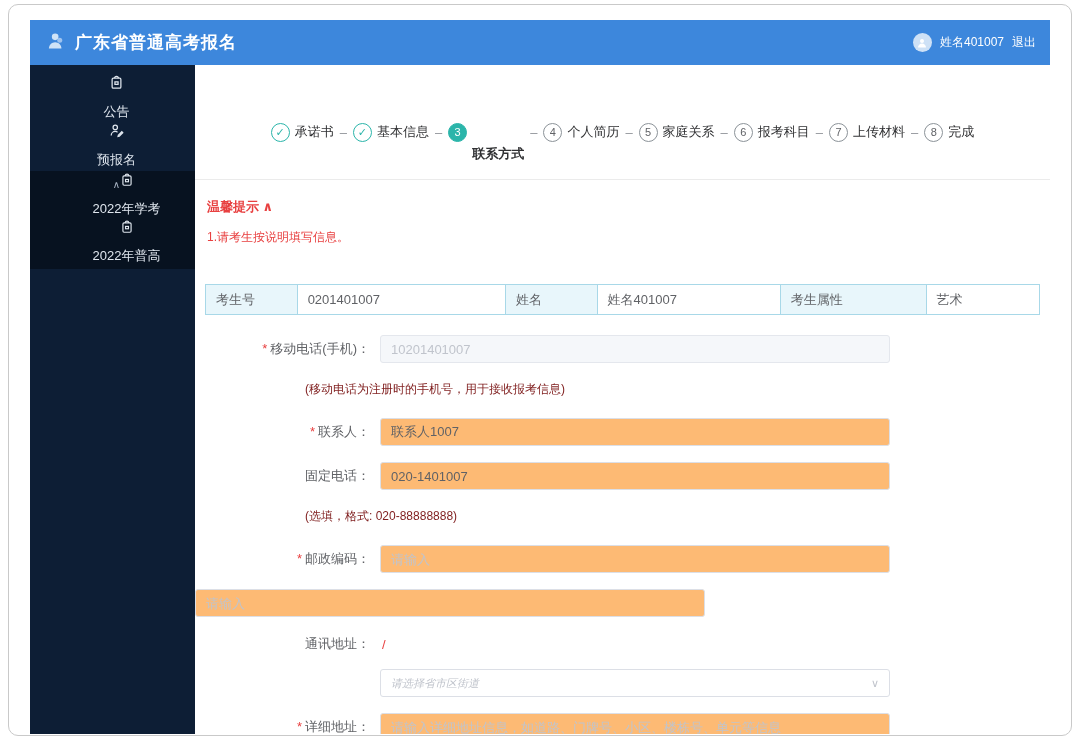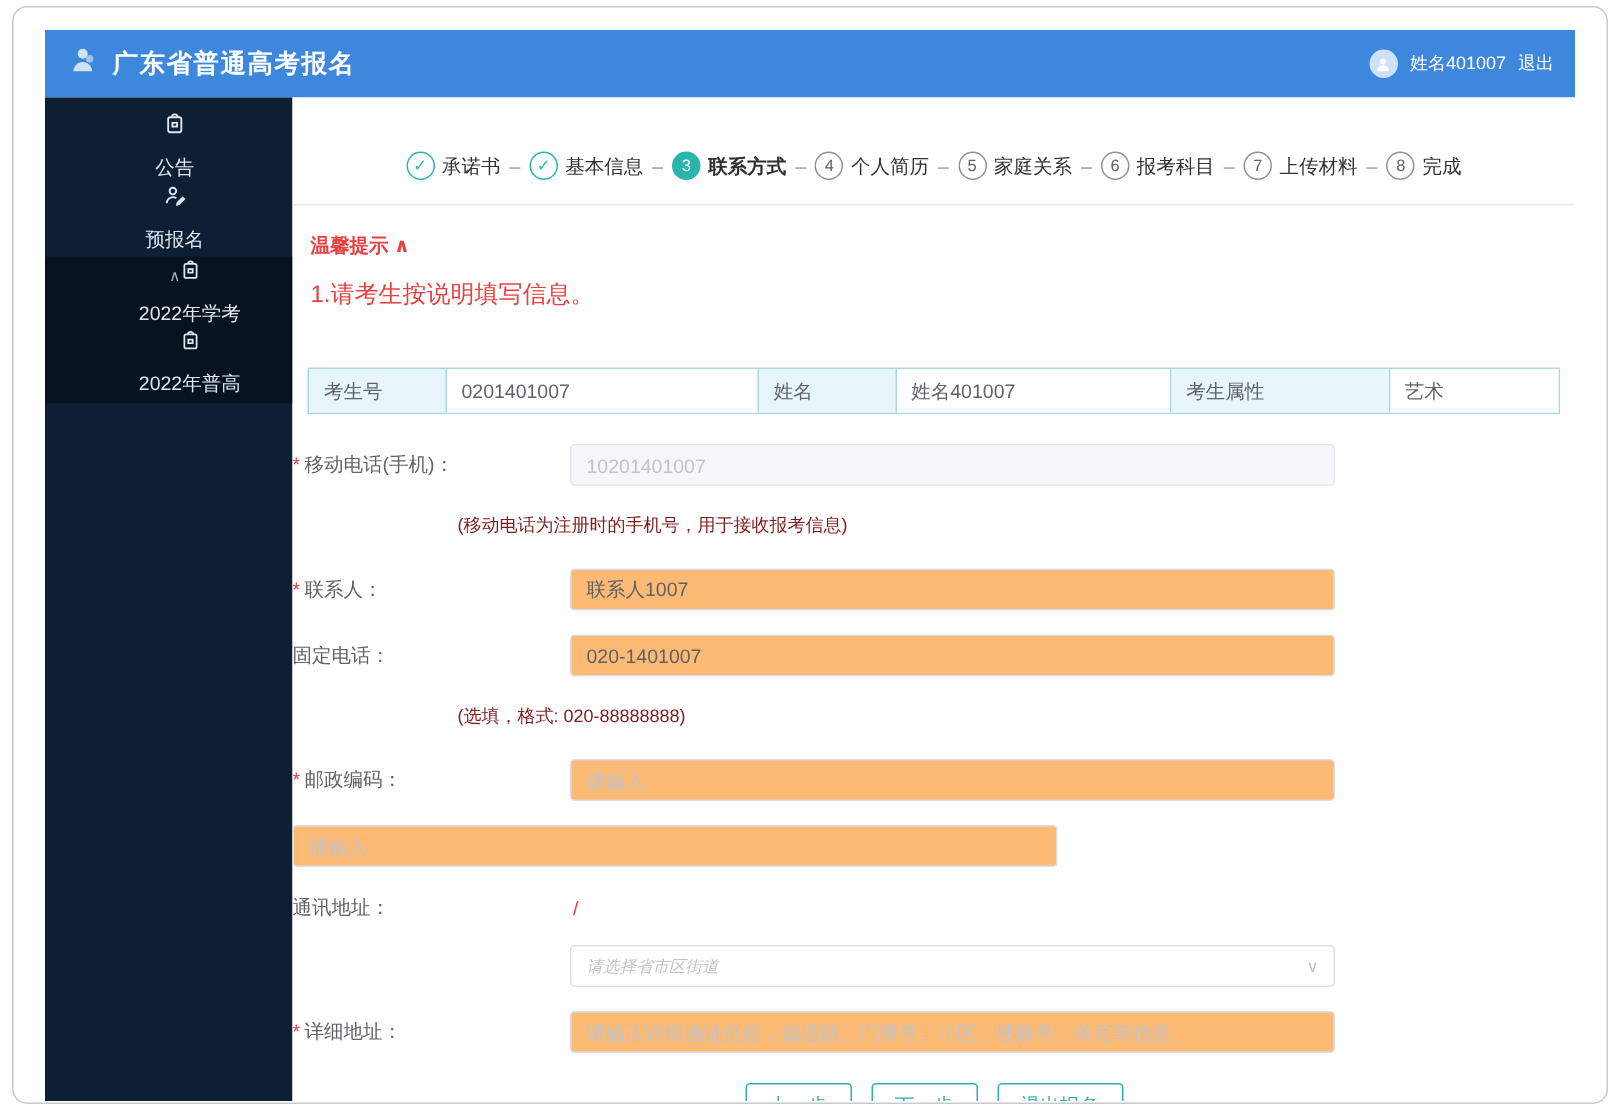--- a/index.html
+++ b/index.html
@@ -34,41 +34,41 @@
   
   .steps { padding:36px 0 16px; border-bottom:1px solid #ebebeb;
            display:flex; align-items:center; justify-content:center; flex:0 0 auto; }
   .step { display:flex; align-items:center; gap:5px; }
   .step-circle { width:19px; height:19px; border-radius:50%; display:flex; align-items:center;
                  justify-content:center; font-size:11px; flex:0 0 auto; }
   .step.done .step-circle   { border:1px solid #2bb5aa; color:#2bb5aa; background:#fff; }
   .step.active .step-circle { background:#2bb5aa; color:#fff; border:1px solid #2bb5aa; }
   .step.todo .step-circle   { border:1px solid #8c9399; color:#606266; background:#fff; }
   .step-label { font-size:13px; color:#303133; }
-  .step.active .step-label { font-weight:bold; }
+  .step.active .step-label { font-weight:bold;margin-top:44px; }
   .step-sep { color:#909399; font-size:13px; margin:0 6px; }
 
   
   .tips { padding:18px 12px 0; flex:0 0 auto; }
   .tips-title { color:#e84040; font-size:13px; font-weight:bold; }
-  .tips-line { color:#e84040; font-size:16px; margin-top:13px; }
+  .tips-line { color:#e84040; font-size:12px; margin-top:13px; }
 
   
   .itable { margin:38px 10px 0; display:flex; border:1px solid #a8d8e8; height:31px; flex:0 0 auto; }
   .it-cell { display:flex; align-items:center; padding:0 10px; font-size:13px; color:#606266;
              border-right:1px solid #a8d8e8; overflow:hidden; white-space:nowrap; }
   .it-cell:last-child { border-right:none; }
   .it-label { background:#e8f6fb; }
   .it-value { background:#fff; }
   .w1{width:11%;} .w2{width:25%;} .w3{width:11%;text-align:right;} .w4{width:22%;} .w5{width:17.5%;} .w6{width:13.5%;}
 
   
   .form { padding-top:20px; flex:1; }
   .frow { display:flex; align-items:center; margin-bottom:16px; }
-  .flabel { width:185px; text-align:left; padding-right:10px; font-size:13px; color:#606266; flex:0 0 auto; }
+  .flabel { width:185px; text-align:right; padding-right:10px; font-size:13px; color:#606266; flex:0 0 auto; }
   .req::before { content:"*"; color:#e84040; margin-right:3px; }
   .tin { width:510px; height:28px; border:1px solid #dcdfe6; border-radius:3px; padding:0 10px;
          font-size:13px; color:#606266; background:#fdba74; outline:none; }
   .tin::placeholder { color:#c0c4cc; }
   .tin:disabled { background:#f5f7fa; color:#c0c4cc; border-color:#e4e7ed; }
   .note { margin:18px 0 20px 110px; font-size:12px; color:#7f1d1d; }
   .slash { color:#e84040; font-size:13px; margin-left:2px; }
   .addr-label-row { margin:18px 0 16px; }
   .select { width:510px; height:28px; border:1px solid #dcdfe6; border-radius:3px; background:#fff;
             display:flex; align-items:center; justify-content:space-between; padding:0 10px; cursor:pointer; }

